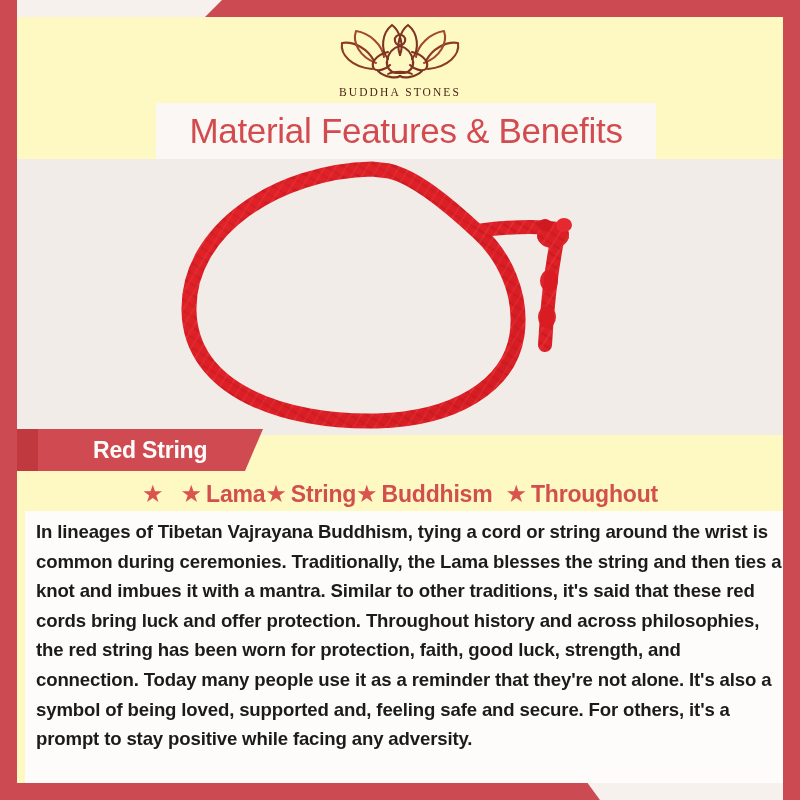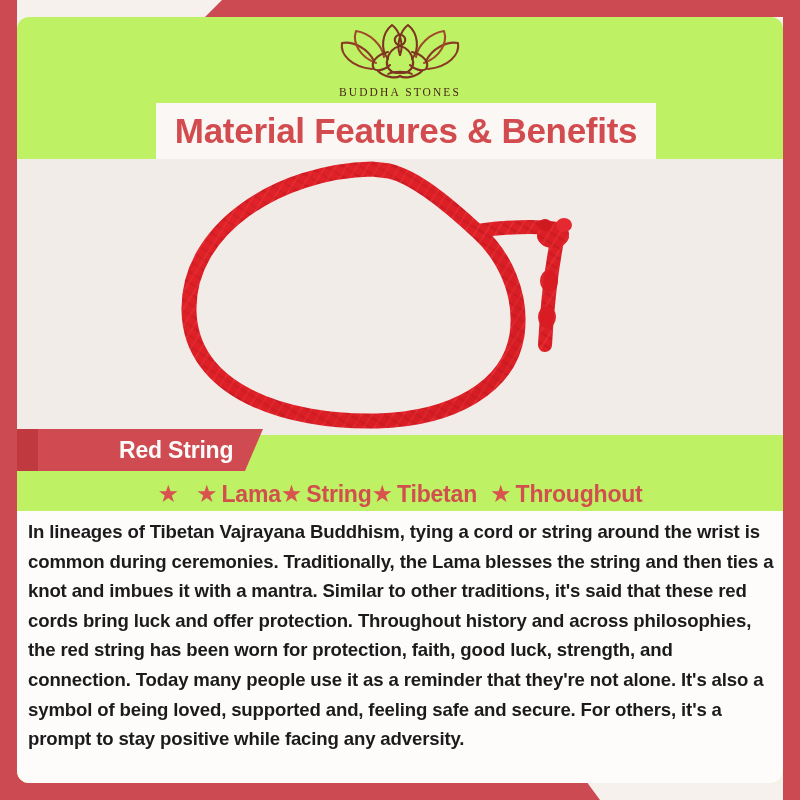--- a/index.html
+++ b/index.html
@@ -42,24 +42,23 @@
   .deco-right-strip {
     position: absolute;
     top: 0; right: 0; width: 17px; height: 800px;
     background: #cc4a52;
     z-index: 3;
   }
   .inner-panel {
     position: absolute;
     top: 17px; left: 17px;
     width: 766px; height: 766px;
-    background: #bef264;
+    background: #fef9c3;
     z-index: 5;
     overflow: hidden;
-    border-radius: 12px;
   }
 
   
   .logo-block {
     position: absolute;
     top: 0px; left: 0px; width: 766px;
     height: 90px;
     display: flex;
     flex-direction: column;
     align-items: center;
@@ -82,21 +81,21 @@
     top: 86px; left: 139px;
     width: 500px; height: 56px;
     background: #fbf7f4;
     display: flex;
     align-items: center;
     justify-content: center;
     z-index: 8;
   }
   .title-banner span {
     font-size: 35px;
-    font-weight: 700;
+    font-weight: 400;
     color: #d24b4f;
     letter-spacing: -0.3px;
     white-space: nowrap;
     text-align: right;
   }
 
   
   .photo-area {
     position: absolute;
     top: 142px; left: 0;
@@ -118,21 +117,21 @@
     position: absolute;
     top: 0; left: 21px;
     height: 42px;
     width: 225px;
     background: #cf4b51;
     clip-path: polygon(0 0, 225px 0, 207px 42px, 0 42px);
     display: flex;
     align-items: center;
   }
   .ribbon span {
-    padding-left: 81px;
+    padding-left: 55px;
     font-size: 23px;
     font-weight: 700;
     color: #fdfbfa;
     letter-spacing: -0.2px;
     white-space: nowrap;
   }
   .ribbon-tail {
     position: absolute;
     top: 0; left: 0; width: 21px; height: 42px;
     background: #c0393f;
@@ -164,21 +163,21 @@
     font-size: 23px;
     font-weight: 700;
     color: #d14f4d;
     letter-spacing: -0.2px;
   }
   .feature.sp { margin-right: 13px; }
 
   
   .body-copy {
     position: absolute;
-    top: 494px; left: 0;
+    top: 494px; left: 8px;
     width: 766px;
     height: 272px;
     background: #fdfcfb;
     padding: 6px 4px 0 11px;
     box-sizing: border-box;
     z-index: 7;
   }
   .body-copy p {
     margin: 0;
     font-size: 18.6px;
@@ -290,21 +289,21 @@
       <div class="feature">
         <span class="star">★</span>
         <span class="flabel">Lama</span>
       </div>
       <div class="feature">
         <span class="star">★</span>
         <span class="flabel">String</span>
       </div>
       <div class="feature sp">
         <span class="star">★</span>
-        <span class="flabel">Tibetan</span>
+        <span class="flabel">Buddhism</span>
       </div>
       <div class="feature">
         <span class="star">★</span>
         <span class="flabel">Throughout</span>
       </div>
     </div>
 
     <div class="body-copy">
       <p>In lineages of Tibetan Vajrayana Buddhism, tying a cord or string around the wrist is common during ceremonies. Traditionally, the Lama blesses the string and then ties a knot and imbues it with a mantra. Similar to other traditions, it's said that these red cords bring luck and offer protection. Throughout history and across philosophies, the red string has been worn for protection, faith, good luck, strength, and connection. Today many people use it as a reminder that they're not alone. It's also a symbol of being loved, supported and, feeling safe and secure. For others, it's a prompt to stay positive while facing any adversity.</p>
     </div>

